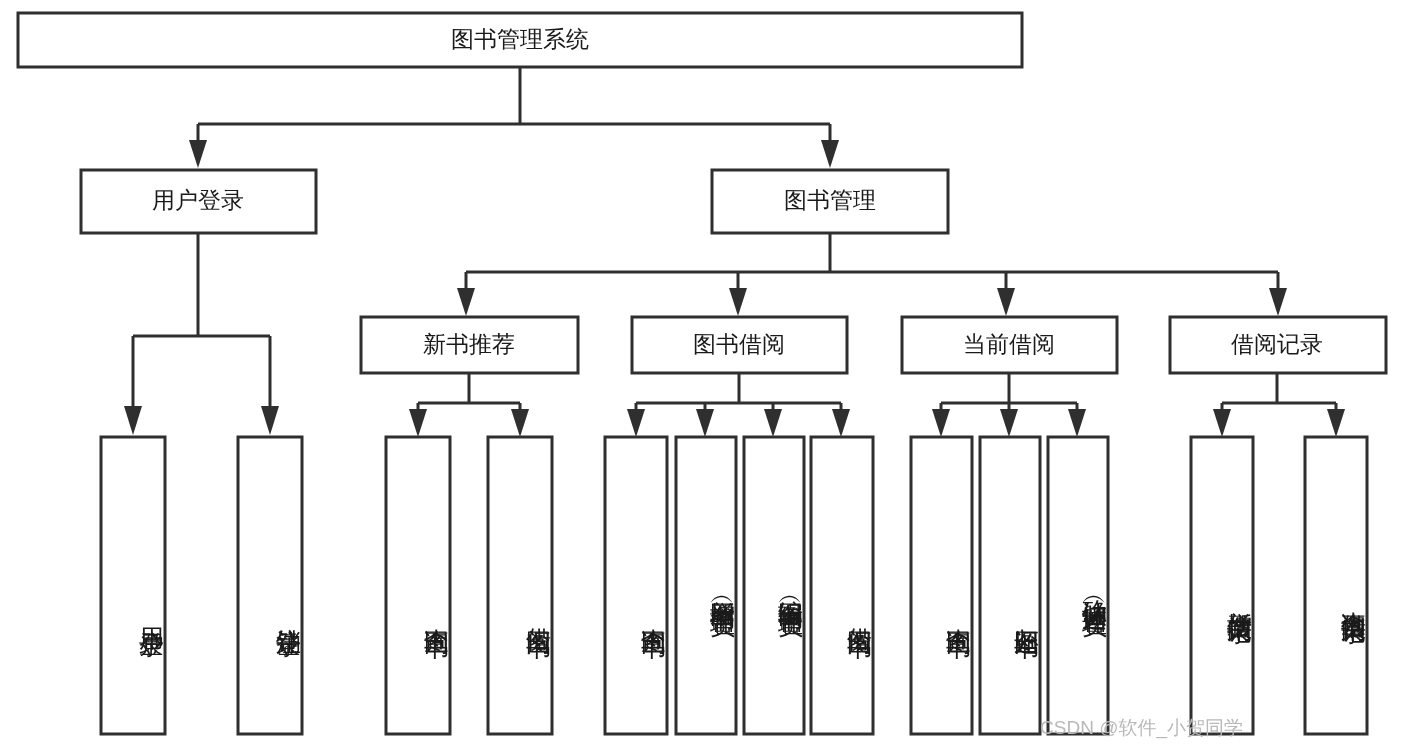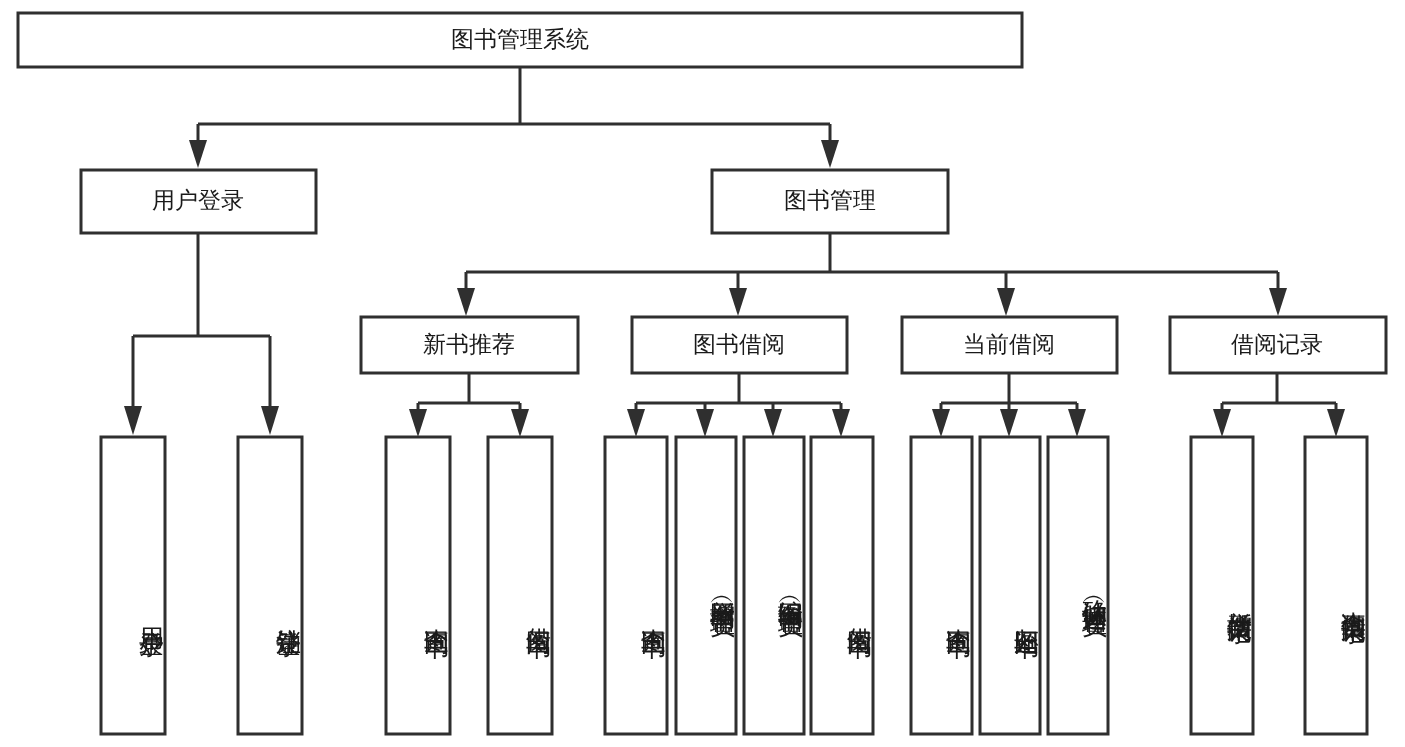--- a/index.html
+++ b/index.html
@@ -195,13 +195,14 @@
   <div class="leaf-label" style="left:744px; top:443px; width:60px; height:291px;">编辑图书（管理员）</div>
   <div class="leaf-label" style="left:811px; top:489px; width:62px; height:245px;">借阅图书</div>
 
   <div class="leaf-label" style="left:911px; top:489px; width:61px; height:245px;">查询图书</div>
   <div class="leaf-label" style="left:980px; top:489px; width:60px; height:245px;">归还图书</div>
   <div class="leaf-label" style="left:1048px; top:443px; width:60px; height:291px;">确认归还（管理员）</div>
 
   <div class="leaf-label" style="left:1191px; top:460px; width:62px; height:274px;">新增借阅记录</div>
   <div class="leaf-label" style="left:1305px; top:460px; width:62px; height:274px;">查询借阅记录</div>
 
+  <div class="watermark">CSDN @软件_小贺同学</div>
 </div>
 
 </body></html>

